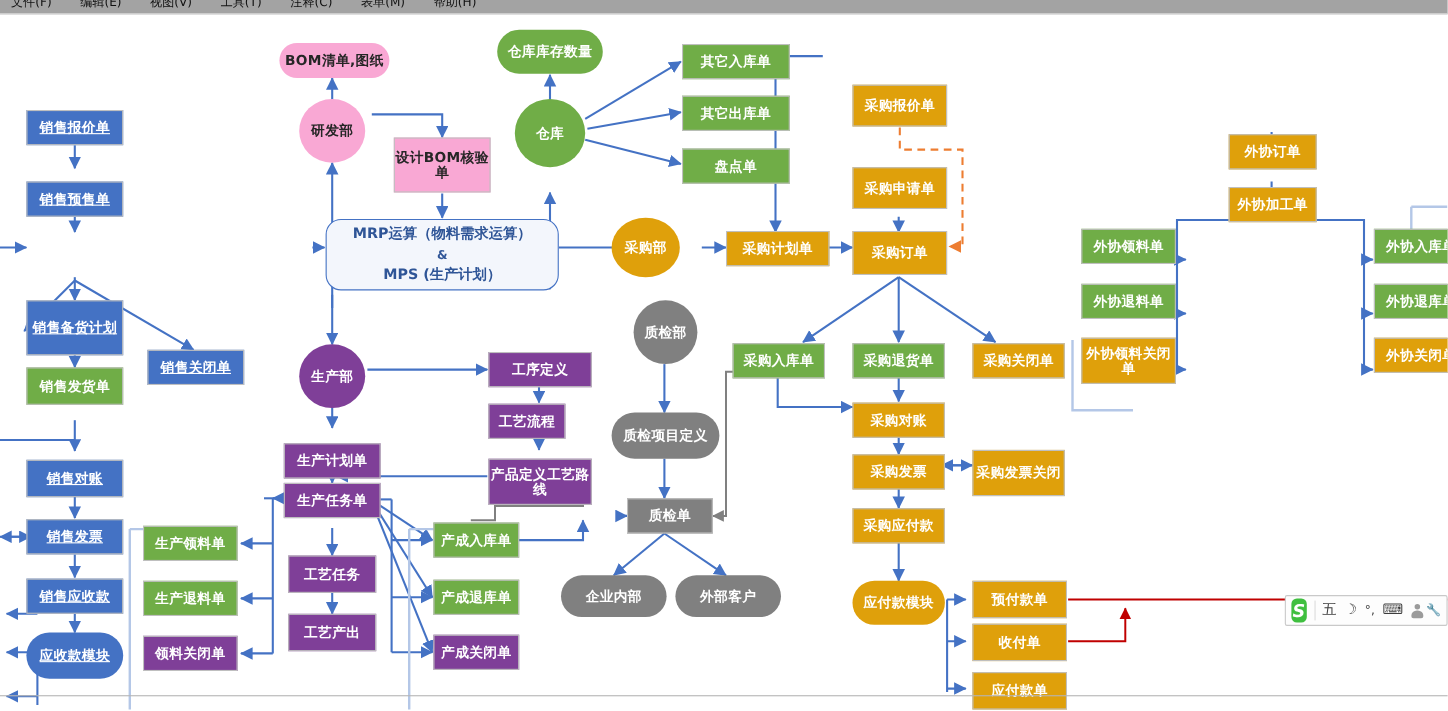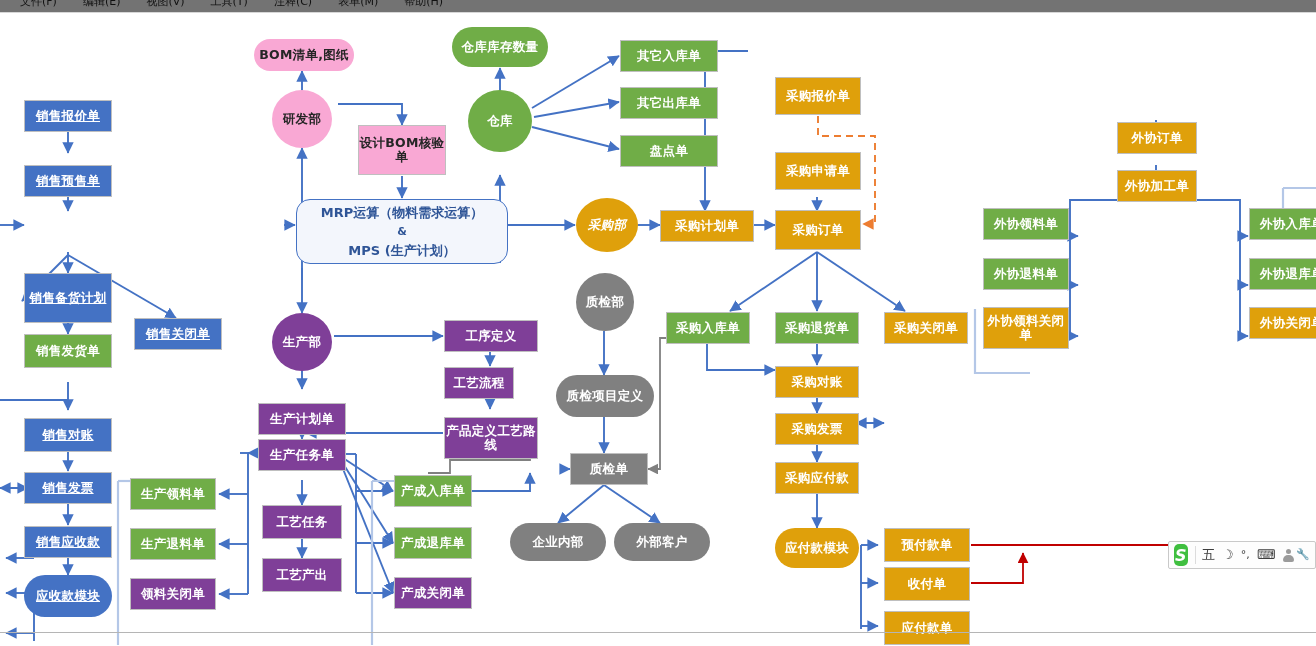--- a/index.html
+++ b/index.html
@@ -1,22 +1,22 @@
 <!DOCTYPE html>
 <html><head>
 <meta charset="utf-8">
 <style>
   html,body{margin:0;padding:0;background:#ffffff;}
   body{width:1316px;height:646px;position:relative;overflow:hidden;
        font-family:"DejaVu Sans","Liberation Sans",sans-serif;}
 
   
   #menubar{position:absolute;left:0;top:0;width:1316px;height:13px;
-           background:#737373;border-bottom:1px solid #d7d7d7;
-           display:flex;align-items:flex-end;gap:26px;padding-left:20px;
+           background:#a3a3a3;border-bottom:1px solid #d7d7d7;
+           display:flex;align-items:flex-end;gap:26px;padding-left:10px;
            box-sizing:border-box;z-index:50;}
   #menubar .mi{font-size:11px;color:#111;line-height:12px;white-space:nowrap;
                transform:translateY(-4px);}
 
   
   #canvas{position:absolute;left:0;top:13px;width:1316px;height:633px;
           background:#ffffff;overflow:hidden;}
   #wires{position:absolute;left:0;top:0;width:1316px;height:633px;
          pointer-events:none;}
 
@@ -284,30 +284,31 @@
 <div class="node rect green" style="left:394px;top:462px;width:78px;height:32px;">产成入库单</div>
 <div class="node rect green" style="left:394px;top:514px;width:78px;height:32px;">产成退库单</div>
 <div class="node rect purple" style="left:394px;top:564px;width:78px;height:32px;">产成关闭单</div>
 
 <div class="node circle gray" style="left:576px;top:260px;width:58px;height:58px;">质检部</div>
 <div class="node pill gray" style="left:556px;top:362px;width:98px;height:42px;">质检项目定义</div>
 <div class="node rect gray" style="left:570px;top:440px;width:78px;height:32px;">质检单</div>
 <div class="node pill gray" style="left:510px;top:510px;width:96px;height:38px;">企业内部</div>
 <div class="node pill gray" style="left:614px;top:510px;width:96px;height:38px;">外部客户</div>
 
-<div class="node circle gold" style="left:576px;top:185px;width:62px;height:54px;font-style:italic;">采购部</div>
+<div class="node circle gold" style="left:556px;top:185px;width:62px;height:54px;">采购部</div>
 <div class="node rect gold" style="left:660px;top:197px;width:94px;height:32px;">采购计划单</div>
 <div class="node rect gold" style="left:775px;top:64px;width:86px;height:38px;">采购报价单</div>
 <div class="node rect gold" style="left:775px;top:139px;width:86px;height:38px;">采购申请单</div>
 <div class="node rect gold" style="left:775px;top:197px;width:86px;height:40px;">采购订单</div>
 <div class="node rect green" style="left:666px;top:299px;width:84px;height:32px;">采购入库单</div>
 <div class="node rect green" style="left:775px;top:299px;width:84px;height:32px;">采购退货单</div>
 <div class="node rect gold" style="left:884px;top:299px;width:84px;height:32px;">采购关闭单</div>
 <div class="node rect gold" style="left:775px;top:353px;width:84px;height:32px;">采购对账</div>
 <div class="node rect gold" style="left:775px;top:400px;width:84px;height:32px;">采购发票</div>
+<div class="node rect gold" style="left:884px;top:396px;width:84px;height:42px;">采购发票关闭</div>
 <div class="node rect gold" style="left:775px;top:449px;width:84px;height:32px;">采购应付款</div>
 <div class="node pill gold" style="left:775px;top:515px;width:84px;height:40px;">应付款模块</div>
 <div class="node rect gold" style="left:884px;top:515px;width:86px;height:34px;">预付款单</div>
 <div class="node rect gold" style="left:884px;top:554px;width:86px;height:34px;">收付单</div>
 <div class="node rect gold" style="left:884px;top:598px;width:86px;height:34px;">应付款单</div>
 
 <div class="node rect gold" style="left:1117px;top:109px;width:80px;height:32px;">外协订单</div>
 <div class="node rect gold" style="left:1117px;top:157px;width:80px;height:32px;">外协加工单</div>
 <div class="node rect green" style="left:983px;top:195px;width:86px;height:32px;">外协领料单</div>
 <div class="node rect green" style="left:983px;top:245px;width:86px;height:32px;">外协退料单</div>

